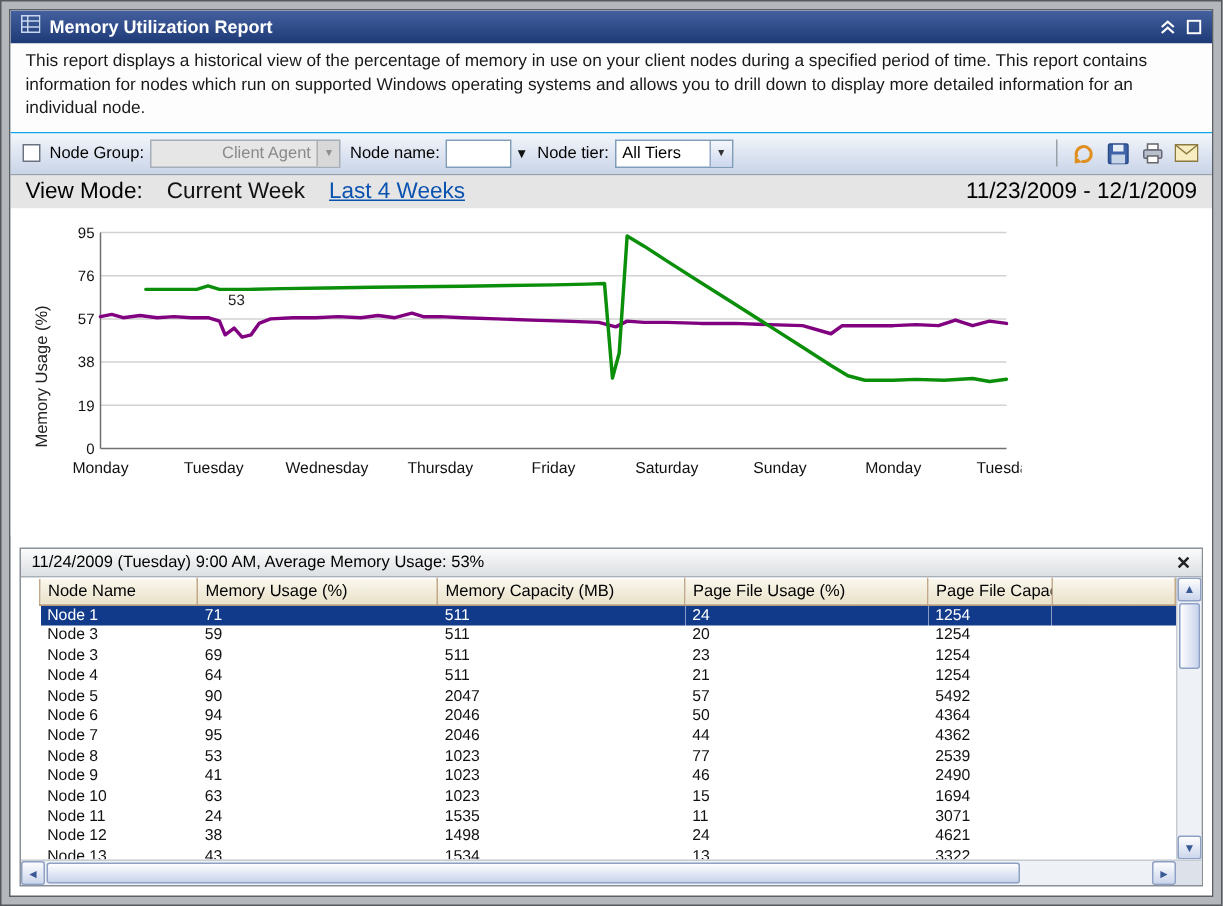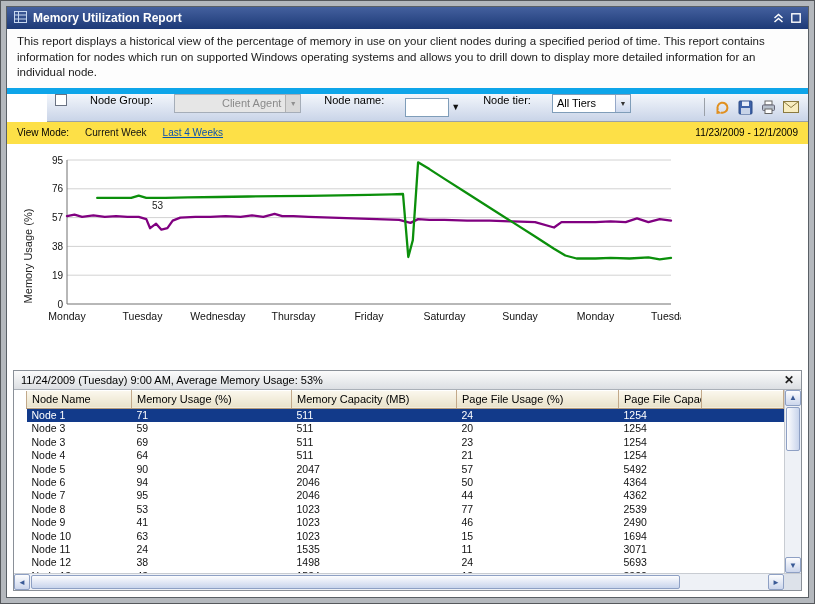--- a/index.html
+++ b/index.html
@@ -8,40 +8,40 @@
   .frame { position: absolute; inset: 0; border: 1px solid #55585c; padding: 5px; background: #b4b8bd; }
   .window { width: 100%; height: 100%; border: 1px solid #5a6066; background: #fff; display: flex; flex-direction: column; overflow: hidden; }
 
   
   .titlebar { flex: 0 0 22px; background: linear-gradient(#44609e, #1d3a77); display: flex; align-items: center; padding: 0 7px; color: #fff; }
   .title-text { font-weight: bold; font-size: 12px; margin-left: 6px; }
   .title-controls { margin-left: auto; display: flex; gap: 7px; align-items: center; }
   .title-controls span { display: inline-flex; cursor: pointer; }
 
   
-  .description { padding: 5px 10px 7px; font-size: 11.5px; color: #1a1a1a; line-height: 1.36; background: #fdfdfd; border-bottom: 6px solid #0ea5e9; }
-
-  
-  .toolbar { flex: 0 0 28px; display: flex; gap: 21px; padding: 0 8px; background: linear-gradient(#f3f6fb, #c9d4e8); border-bottom: 1px solid #9aa0a8; font-size: 11px; margin-left: 40px; }
+  .description { padding: 5px 10px 7px; font-size: 11.5px; color: #1a1a1a; line-height: 1.36; background: #fdfdfd; border-bottom: 1px solid #0ea5e9; }
+
+  
+  .toolbar { flex: 0 0 28px; display: flex; align-items: center; gap: 4px; padding: 0 8px; background: linear-gradient(#f3f6fb, #c9d4e8); border-bottom: 1px solid #9aa0a8; font-size: 11px; }
   .checkbox { width: 12px; height: 12px; border: 1px solid #6a7282; background: #fff; display: inline-block; }
   .tb-label { margin-left: 2px; }
   .select { display: inline-flex; align-items: stretch; border: 1px solid #7f9db9; background: #fff; height: 19px; font-size: 11px; }
   .sel-text { display: flex; align-items: center; padding: 0 4px; min-width: 62px; }
   .arrow-btn { width: 15px; background: linear-gradient(#f5f7fc, #ccd8ee); border-left: 1px solid #95a8c8; display: flex; align-items: center; justify-content: center; font-size: 7px; color: #333; }
   .select.disabled { background: #e6e6e6; color: #8a8a8a; border-color: #a5adb8; padding-left: 43px; }
   .select.disabled .arrow-btn { background: #d8d8d8; color: #909090; border-left-color: #b0b0b0; }
   .combo { display: inline-flex; align-items: center; }
   .combo input { width: 44px; height: 19px; border: 1px solid #7f9db9; font-size: 11px; padding: 0 3px; font-family: "Liberation Sans", sans-serif; }
   .combo .free-arrow { font-size: 9px; color: #111; margin-left: 2px; }
   .tb-icons { margin-left: auto; display: flex; align-items: center; gap: 5px; }
   .tb-sep { width: 1px; height: 18px; background: #9aa0a8; margin: 0 3px; }
   .tb-icon { width: 18px; height: 18px; display: flex; align-items: center; justify-content: center; cursor: pointer; }
 
   
-  .viewmode { flex: 0 0 22px; display: flex; align-items: center; gap: 16px; padding: 0 10px; font-size: 10px; background: #fde047; }
+  .viewmode { flex: 0 0 22px; display: flex; align-items: center; gap: 16px; padding: 0 10px; font-size: 15px; background: #e5e5e5; }
   .vm-option { color: #111; cursor: default; }
   .link { color: #0a52b0; text-decoration: underline; cursor: pointer; }
   .date-range { margin-left: auto; }
 
   
   .chart-row { flex: 0 0 218px; display: flex; padding: 6px 4px 0 12px; background: #fff; }
   .legend { width: 118px; flex: 0 0 118px; border: 1px solid #aab0b8; background: #fcfcfc; align-self: flex-start; margin-top: 6px; padding: 7px 7px; display: flex; flex-direction: column; gap: 9px; font-size: 11px; }
   .legend-item { display: flex; align-items: center; gap: 7px; }
   .legend-swatch { width: 11px; height: 11px; flex: 0 0 11px; }
   .ylabel { width: 18px; flex: 0 0 18px; display: flex; align-items: center; justify-content: center; }
@@ -305,21 +305,21 @@
                 <td>1535</td>
                 <td>11</td>
                 <td>3071</td>
                 <td></td>
               </tr>
               <tr>
                 <td>Node 12</td>
                 <td>38</td>
                 <td>1498</td>
                 <td>24</td>
-                <td>5693</td>
+                <td>4621</td>
                 <td></td>
               </tr>
               <tr>
                 <td>Node 13</td>
                 <td>43</td>
                 <td>1534</td>
                 <td>13</td>
                 <td>3322</td>
                 <td></td>
               </tr>

